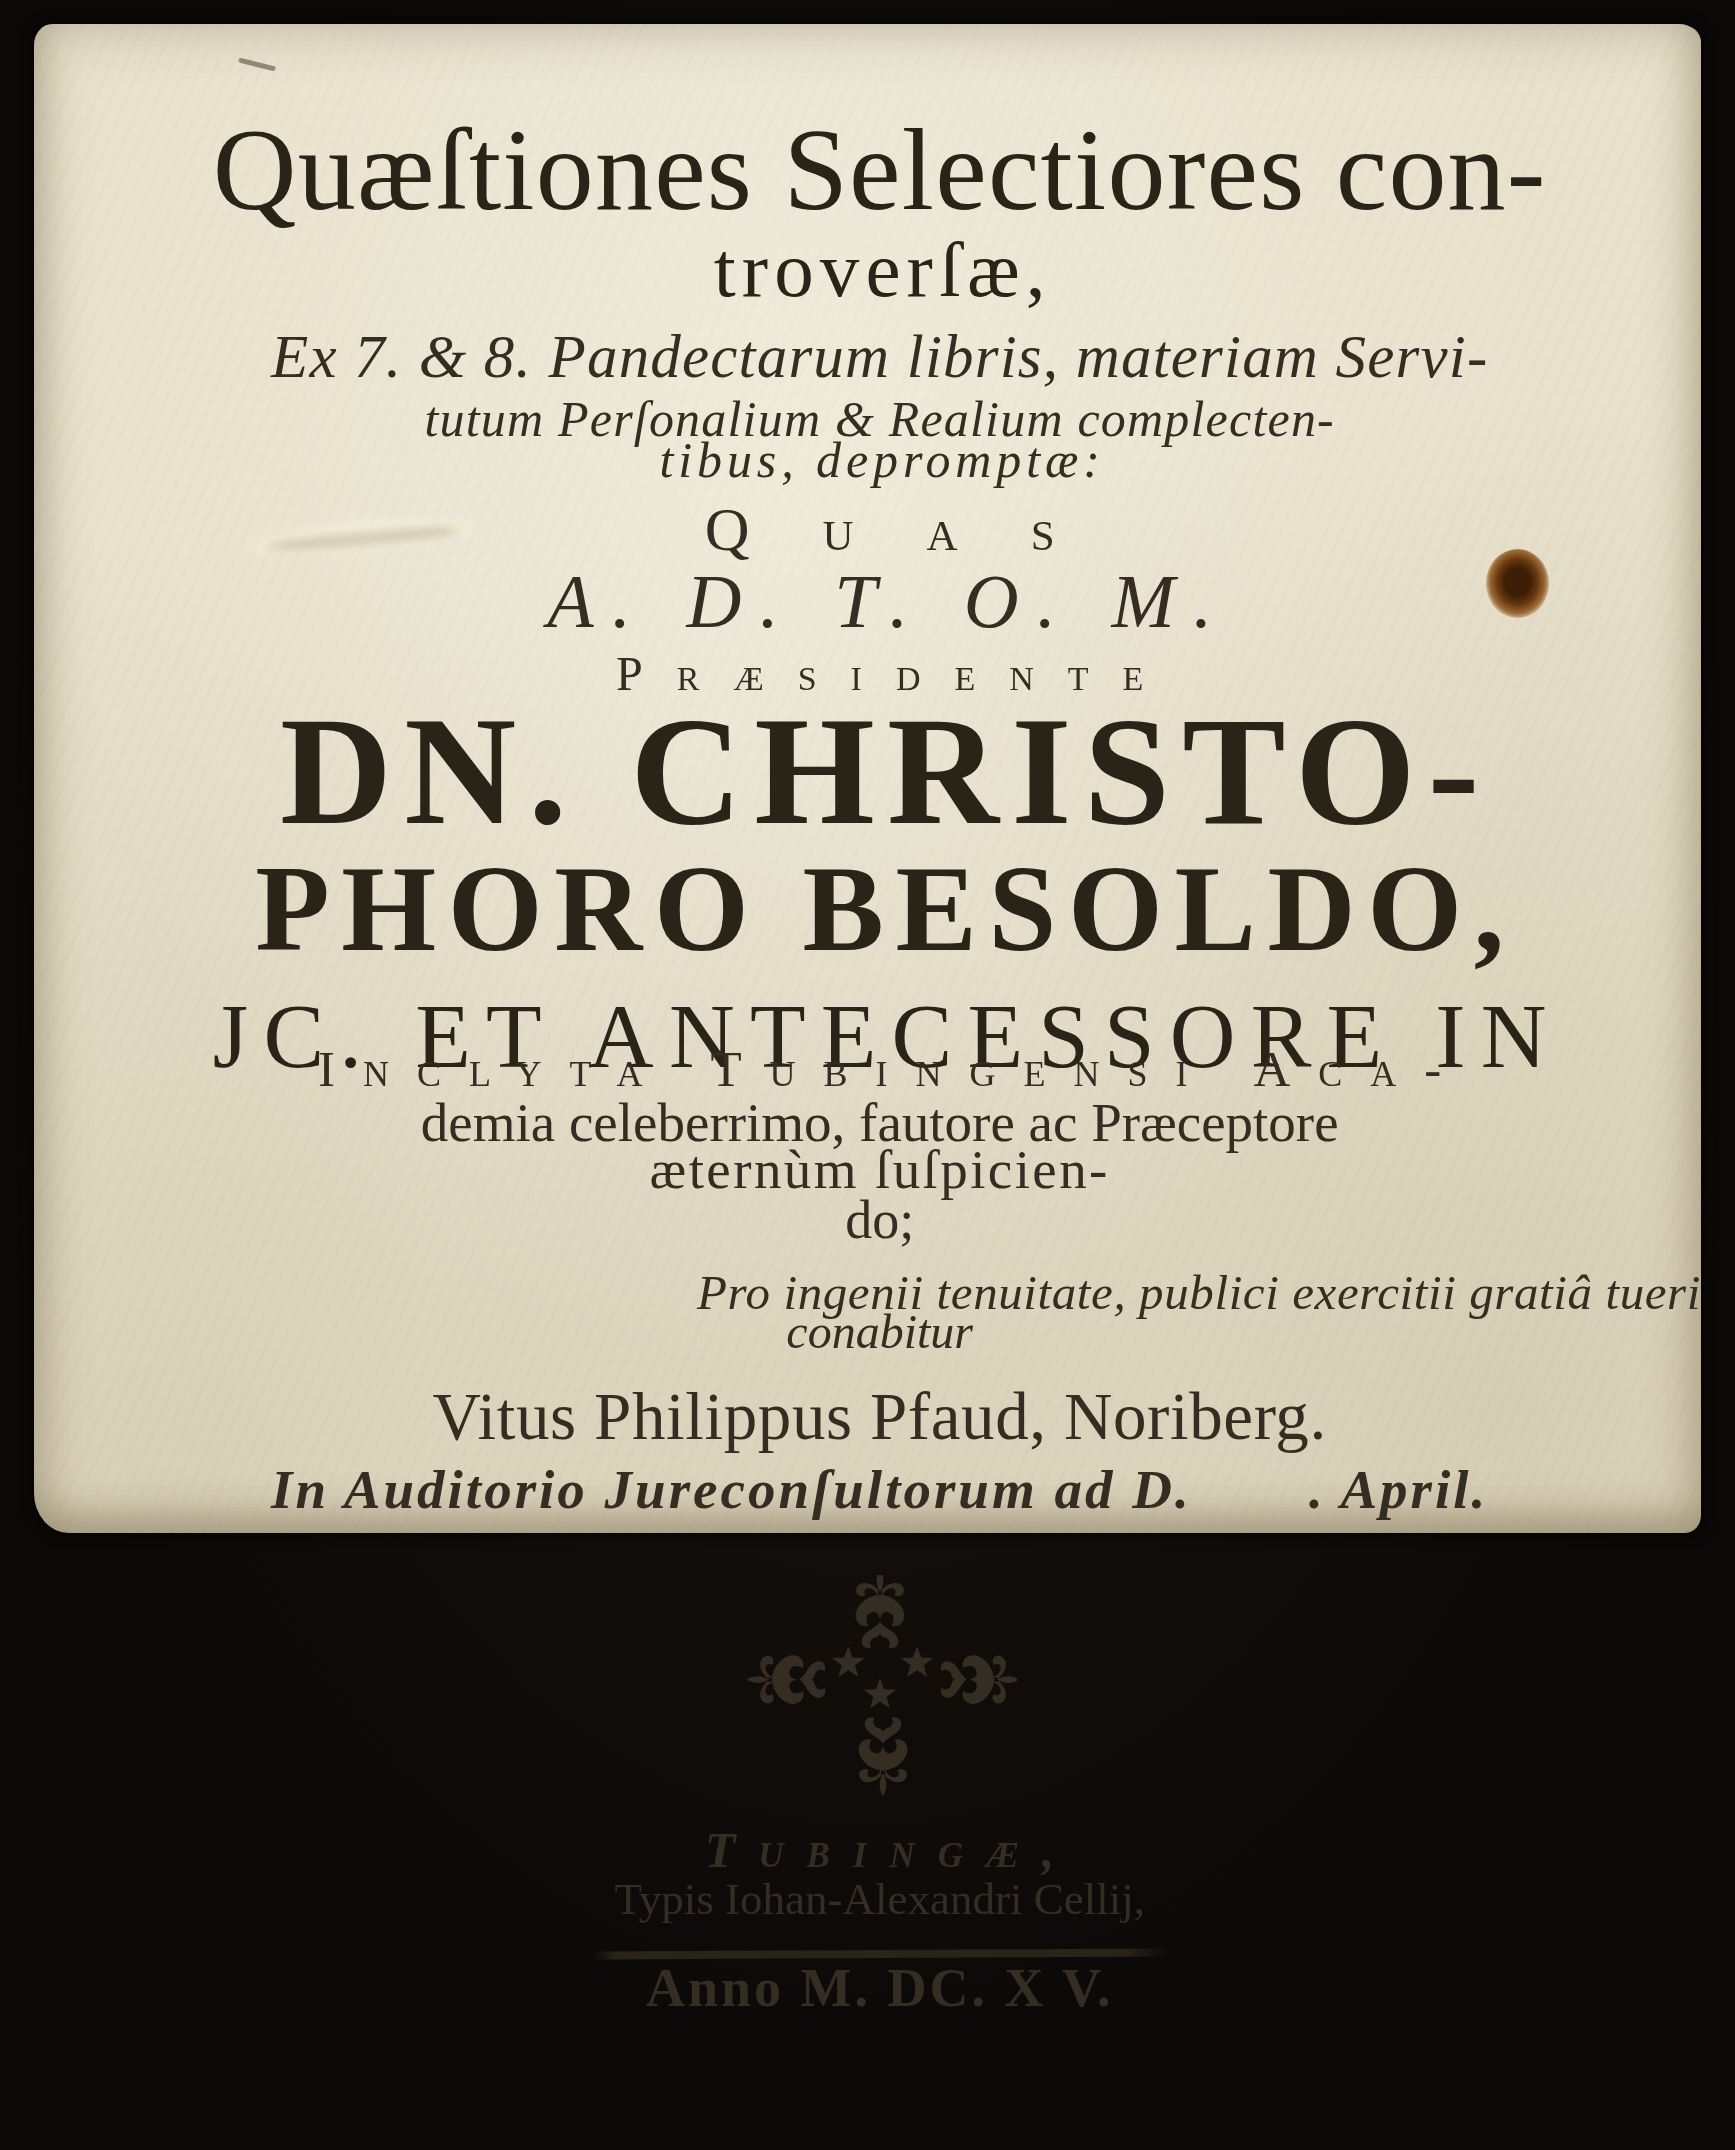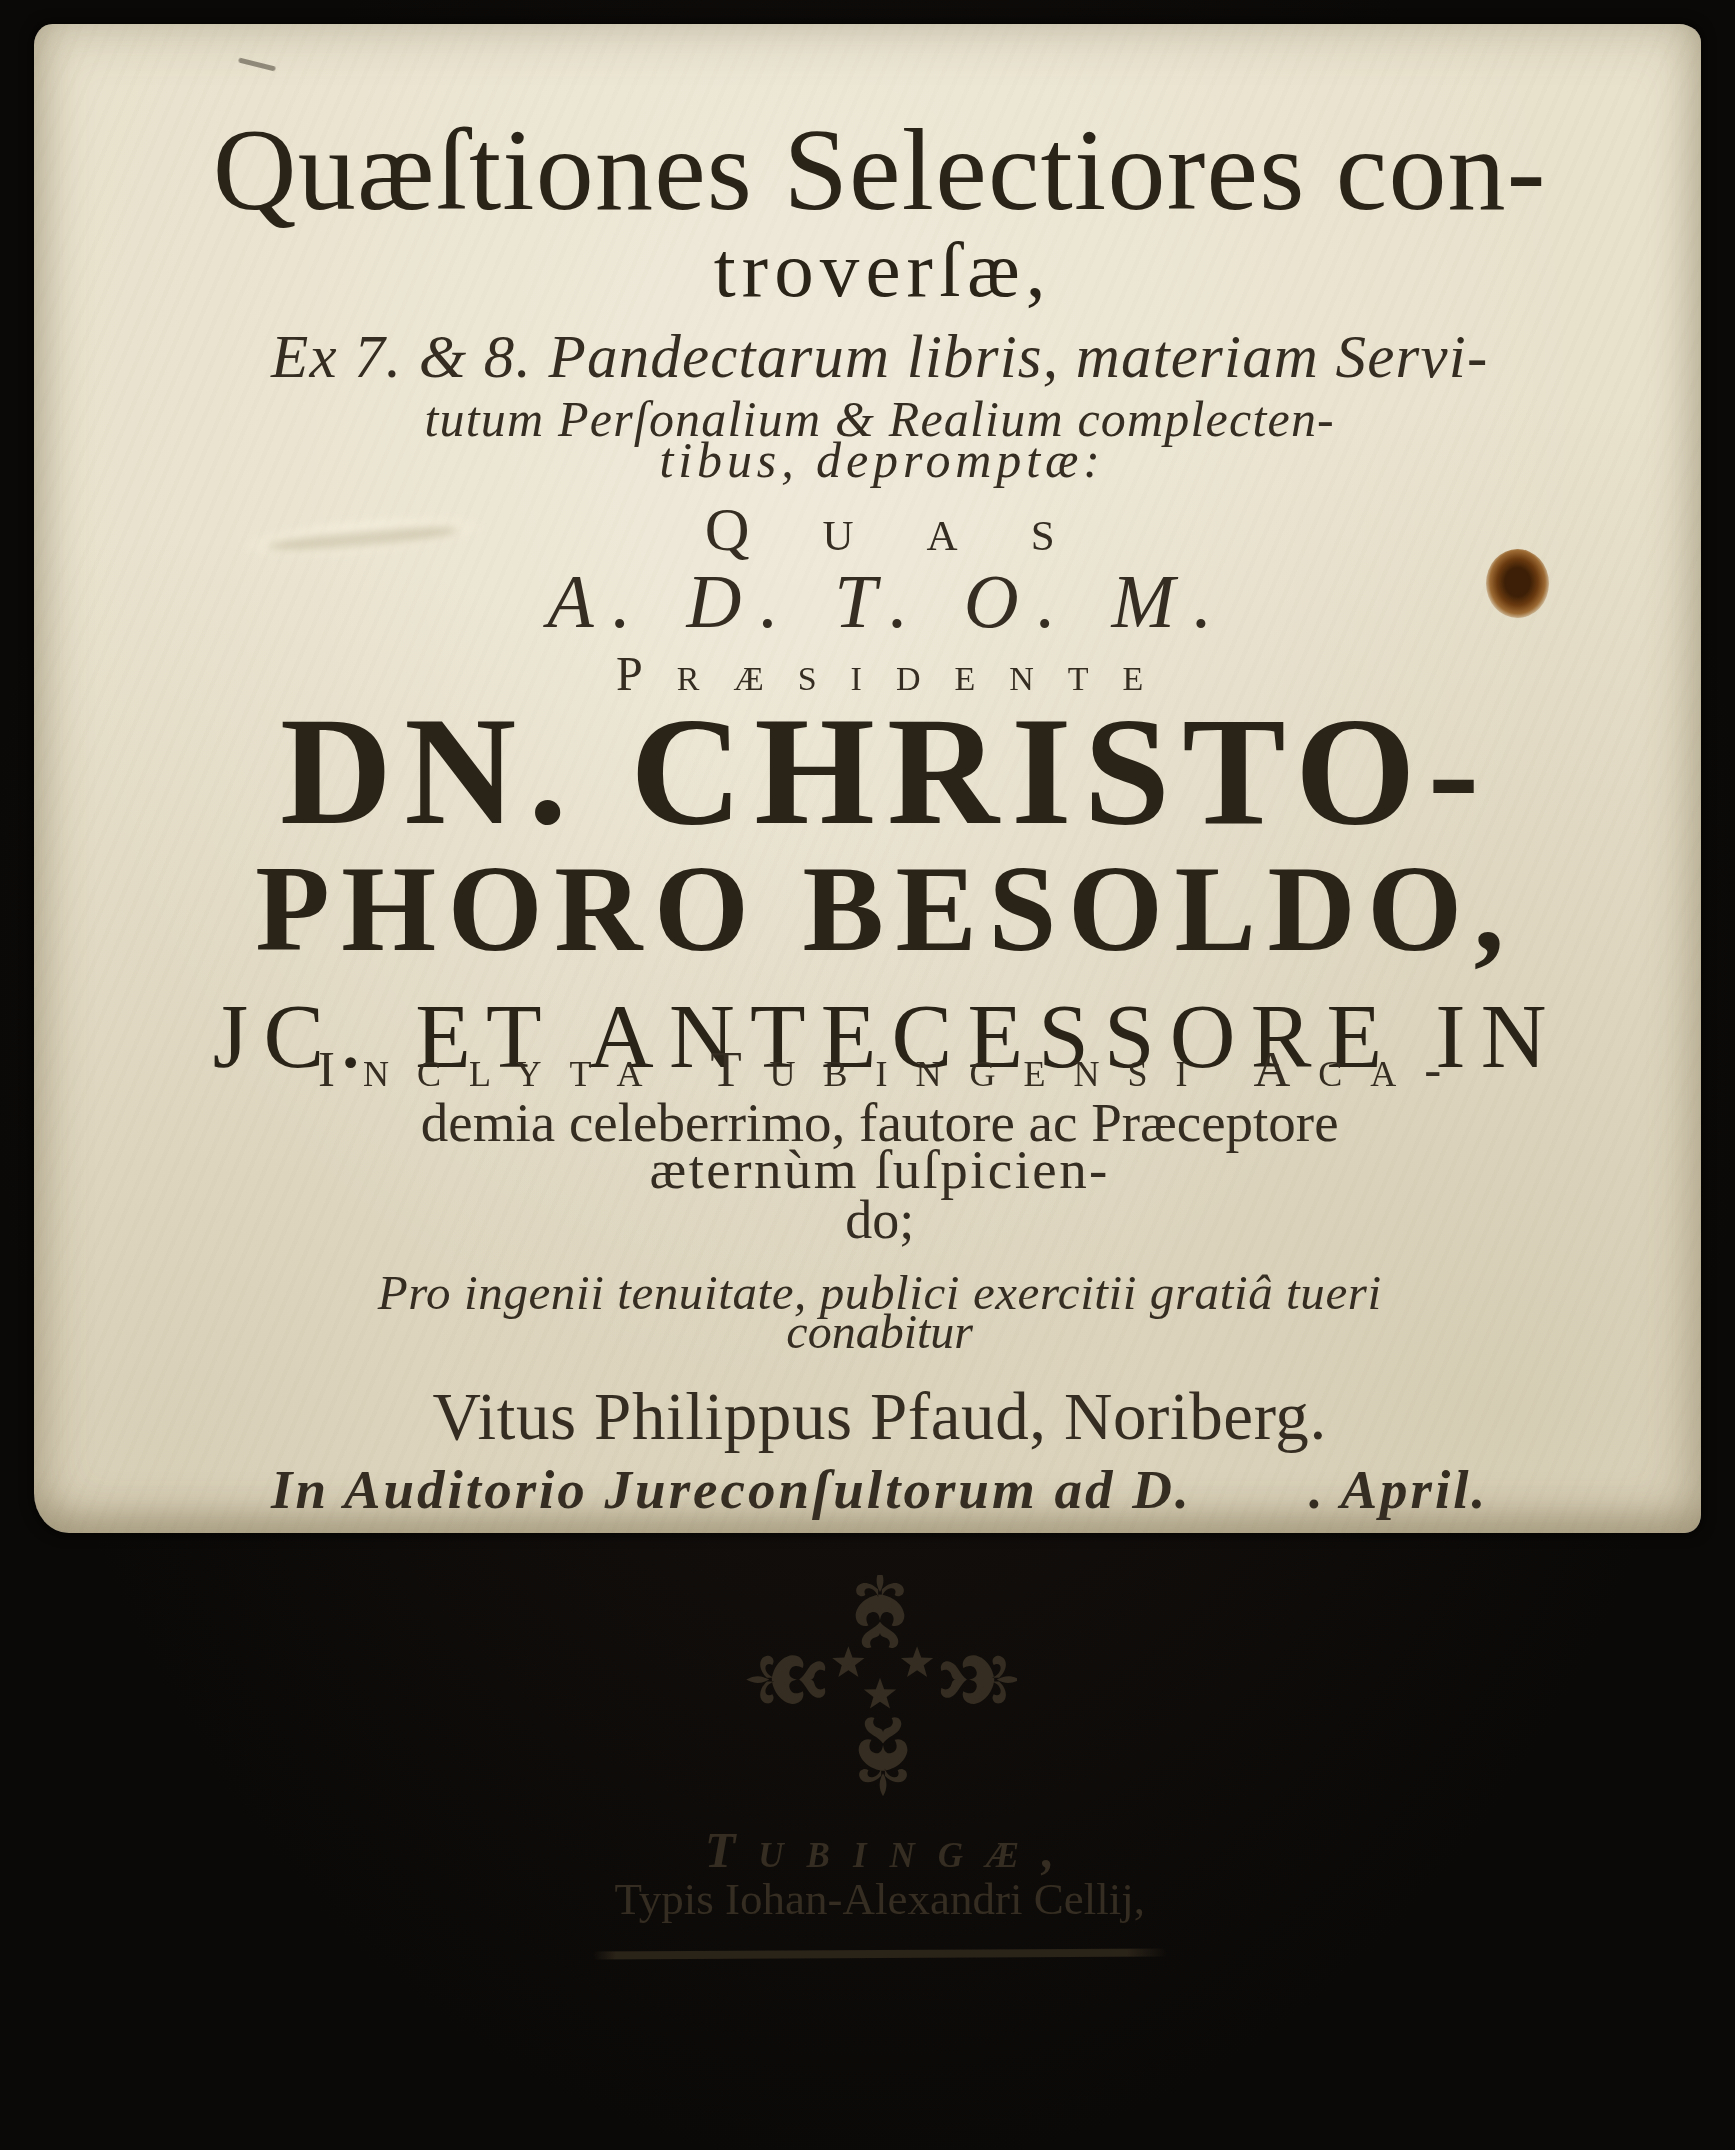--- a/index.html
+++ b/index.html
@@ -36,21 +36,21 @@
   .l-quas       {top:474px;  font-size:62px; font-variant:small-caps; letter-spacing:73px; padding-left:73px;}
   .l-adtom      {top:539px;  font-size:76px; font-style:italic; letter-spacing:18.3px; padding-left:18.3px;}
   .l-praeside   {top:626px; font-size:48px;  font-variant:small-caps; letter-spacing:34px; padding-left:34px;}
   .l-name1      {top:670px; font-size:155px; font-weight:700; letter-spacing:12.2px; padding-left:12.2px; color:var(--ink-strong,#2a2318);}
   .l-name2      {top:824px; font-size:122px; font-weight:700; letter-spacing:11.6px; padding-left:11.6px; color:var(--ink-strong,#2a2318);}
   .l-degree     {top:959px; font-size:91px; letter-spacing:15.2px; padding-left:15.2px; color:var(--ink-strong,#2f281c);margin-top:8px;}
   .l-academy1   {top:1020px; font-size:51px;  font-variant:small-caps; letter-spacing:28px; padding-left:28px;}
   .l-academy2   {top:1071px; font-size:55px;}
   .l-academy3   {top:1118px; font-size:55px;  letter-spacing:2.4px;}
   .l-academy4   {top:1169px; font-size:54px;}
-  .l-exercise1  {top:1244px; font-size:49px;  font-style:italic; letter-spacing:0.6px;}
+  .l-exercise1  {top:1244px; font-size:49px;  font-style:italic; letter-spacing:0.6px;text-align:right;}
   .l-exercise2  {top:1284px; font-size:48px;  font-style:italic;}
   .l-respondent {top:1359px; font-size:67px; letter-spacing:0.6px;}
   .l-venue      {top:1438px; font-size:55px;  font-style:italic; font-weight:700; letter-spacing:3px;}
   .l-place      {top:1801px; font-size:50px;  font-style:italic; font-weight:700; font-variant:small-caps; letter-spacing:23px; padding-left:23px;}
   .l-printer    {top:1853px; font-size:45px;}
   .l-anno       {top:1937px; font-size:54px;  letter-spacing:3px; font-weight:700;}
   .ornament{
     position:absolute;top:1551px;left:50%;transform:translateX(-50%);
     width:274px;height:225px;
   }
@@ -130,17 +130,18 @@
           <use href="#fleuron" transform="translate(230,292) rotate(180)"></use>
           <use href="#star" transform="translate(173,145)"></use>
           <use href="#star" transform="translate(286,145)"></use>
           <use href="#star" transform="translate(225,197)"></use>
         </svg>
       </div>
 
       <div class="line l-place">Tubingæ,</div>
       <div class="line l-printer">Typis Iohan-Alexandri Cellij,</div>
       <div class="imprint-rule"></div>
+      <div class="line l-anno">Anno M. DC. X V.</div>
 
     </div>
   </div>
 </div>
 
 
 </body></html>

